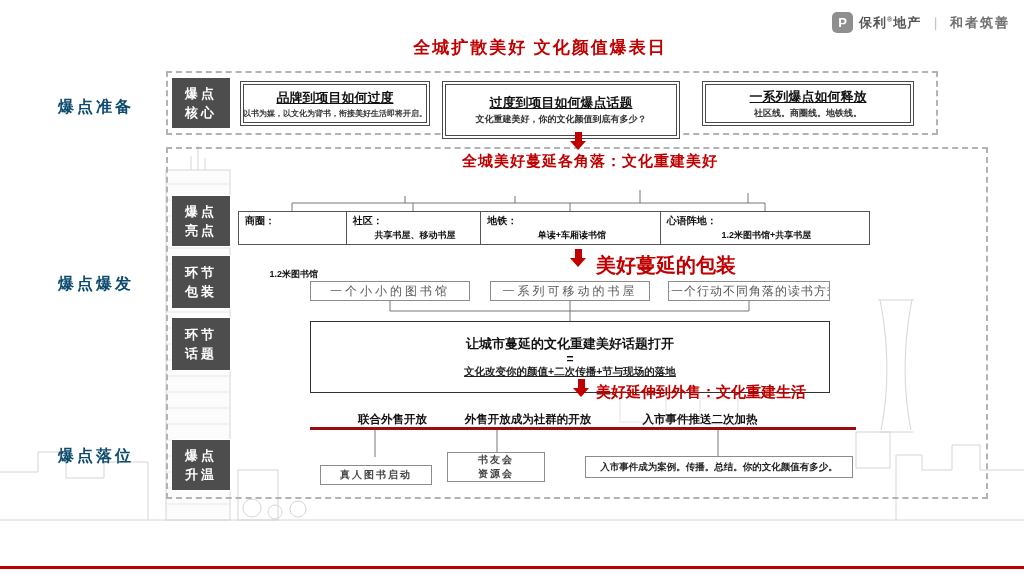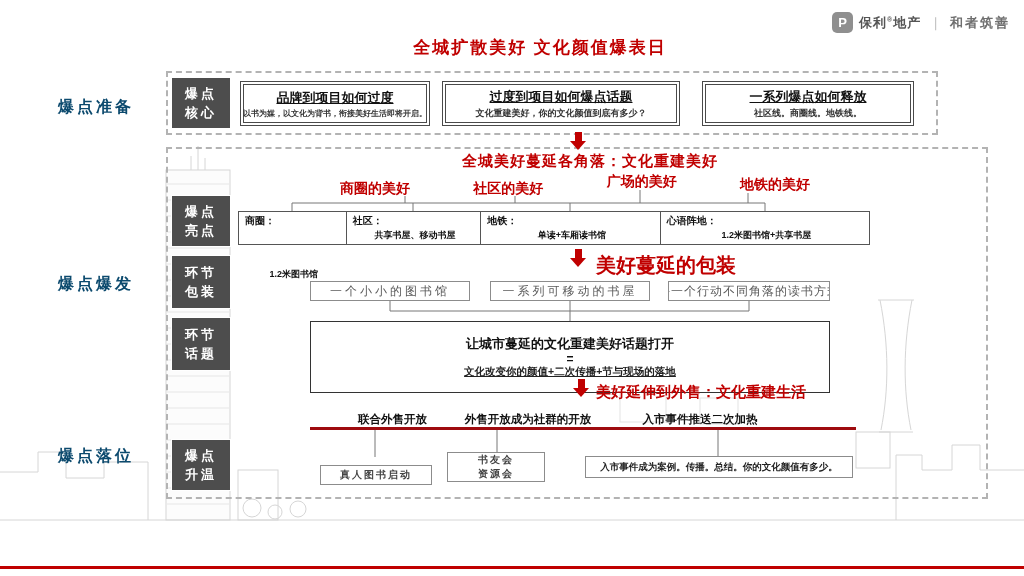--- a/index.html
+++ b/index.html
@@ -154,45 +154,39 @@
     <span>爆点</span>
       <span>升温</span>
   </div>
 
   <div class="abs dbox" style="left:240px; top:81px; width:190px; height:45px;">
     <div class="dbox-in">
       <div class="dbox-title">品牌到项目如何过度</div>
       <div class="dbox-sub">以书为媒，以文化为背书，衔接美好生活即将开启。</div>
     </div>
   </div>
-  <div class="abs dbox" style="left:442px; top:81px; width:238px; height:45px;">
+  <div class="abs dbox" style="left:442px; top:81px; width:238px; height:58px;">
     <div class="dbox-in">
       <div class="dbox-title">过度到项目如何爆点话题</div>
       <div class="dbox-sub" style="font-size:9px;">文化重建美好，你的文化颜值到底有多少？</div>
     </div>
   </div>
   <div class="abs dbox" style="left:702px; top:81px; width:212px; height:45px;">
     <div class="dbox-in">
       <div class="dbox-title">一系列爆点如何释放</div>
       <div class="dbox-sub" style="font-size:9px;">社区线。商圈线。地铁线。</div>
     </div>
   </div>
 
   <div class="abs arr" style="left:570px; top:132px;">
     <div class="stem"></div>
       <div class="head"></div>
   </div>
 
   <div class="abs headline">全城美好蔓延各角落：文化重建美好</div>
-  <div class="abs spots">
-    <span class="spot spot-1">商圈的美好</span>
-    <span class="spot spot-2">社区的美好</span>
-    <span class="spot spot-3">广场的美好</span>
-    <span class="spot spot-4">地铁的美好</span>
-  </div>
 
   <div class="abs chan-table">
     <div class="tcell" style="width:107px;gap:40px;">
       <div class="lab">商圈：</div>
       <div class="val">1.2米图书馆</div>
     </div>
     <div class="tcell" style="width:135px;">
       <div class="lab">社区：</div>
       <div class="val">共享书屋、移动书屋</div>
     </div>

